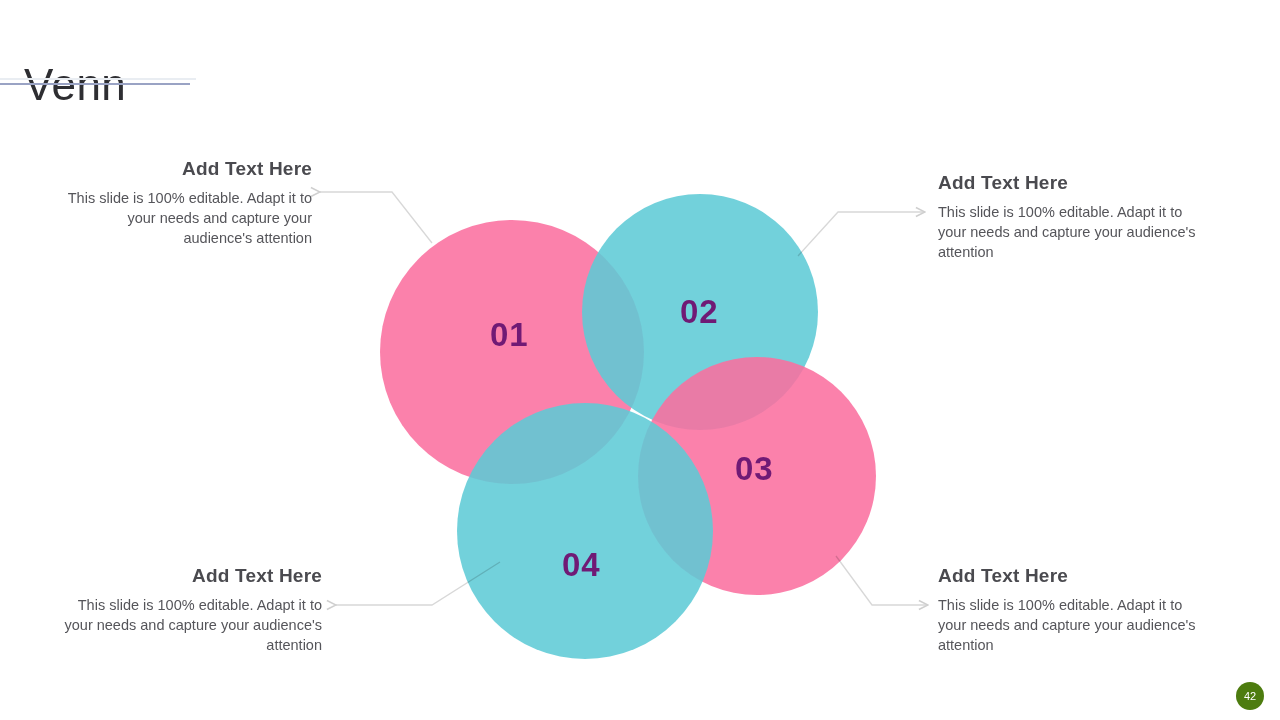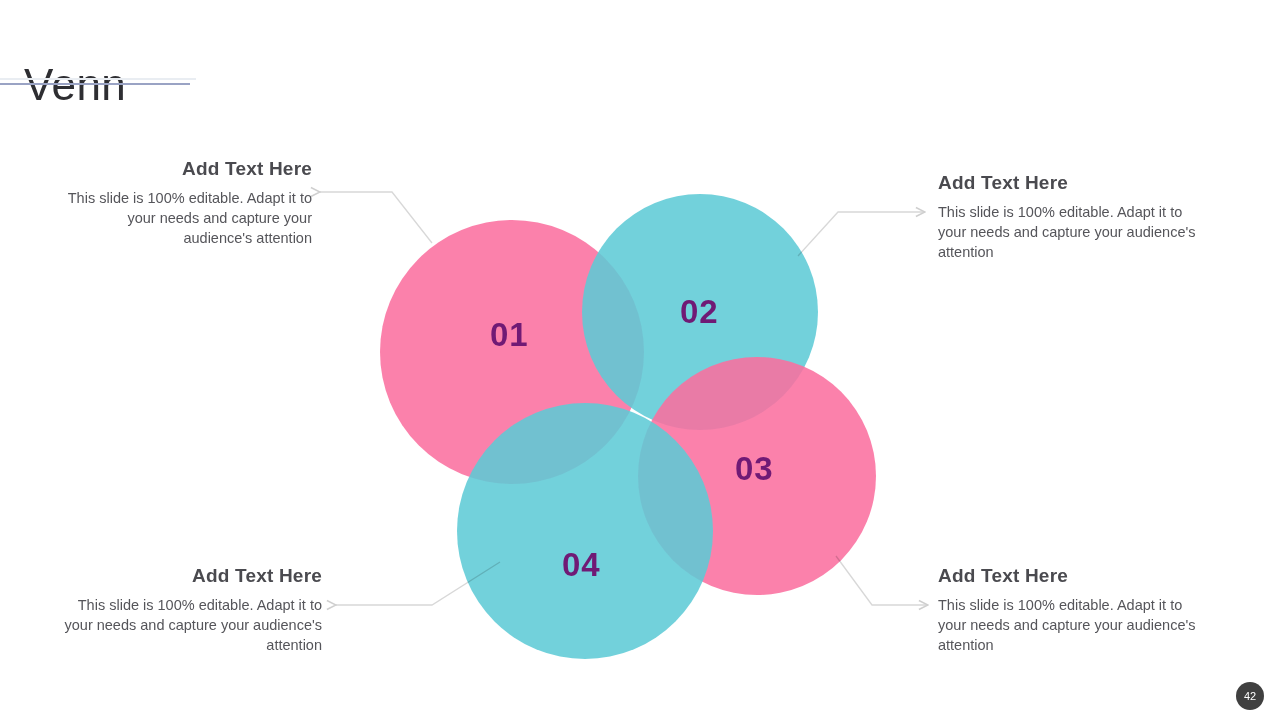--- a/index.html
+++ b/index.html
@@ -107,21 +107,21 @@
   }
 
   
   #page-badge {
     position: absolute;
     right: 16px;
     bottom: 10px;
     width: 28px;
     height: 28px;
     border-radius: 50%;
-    background: #404040;
+    background: #4d7c0f;
     color: #ffffff;
     font-size: 11px;
     font-weight: 400;
     display: flex;
     align-items: center;
     justify-content: center;
   }
 </style>
 </head>
 <body>

